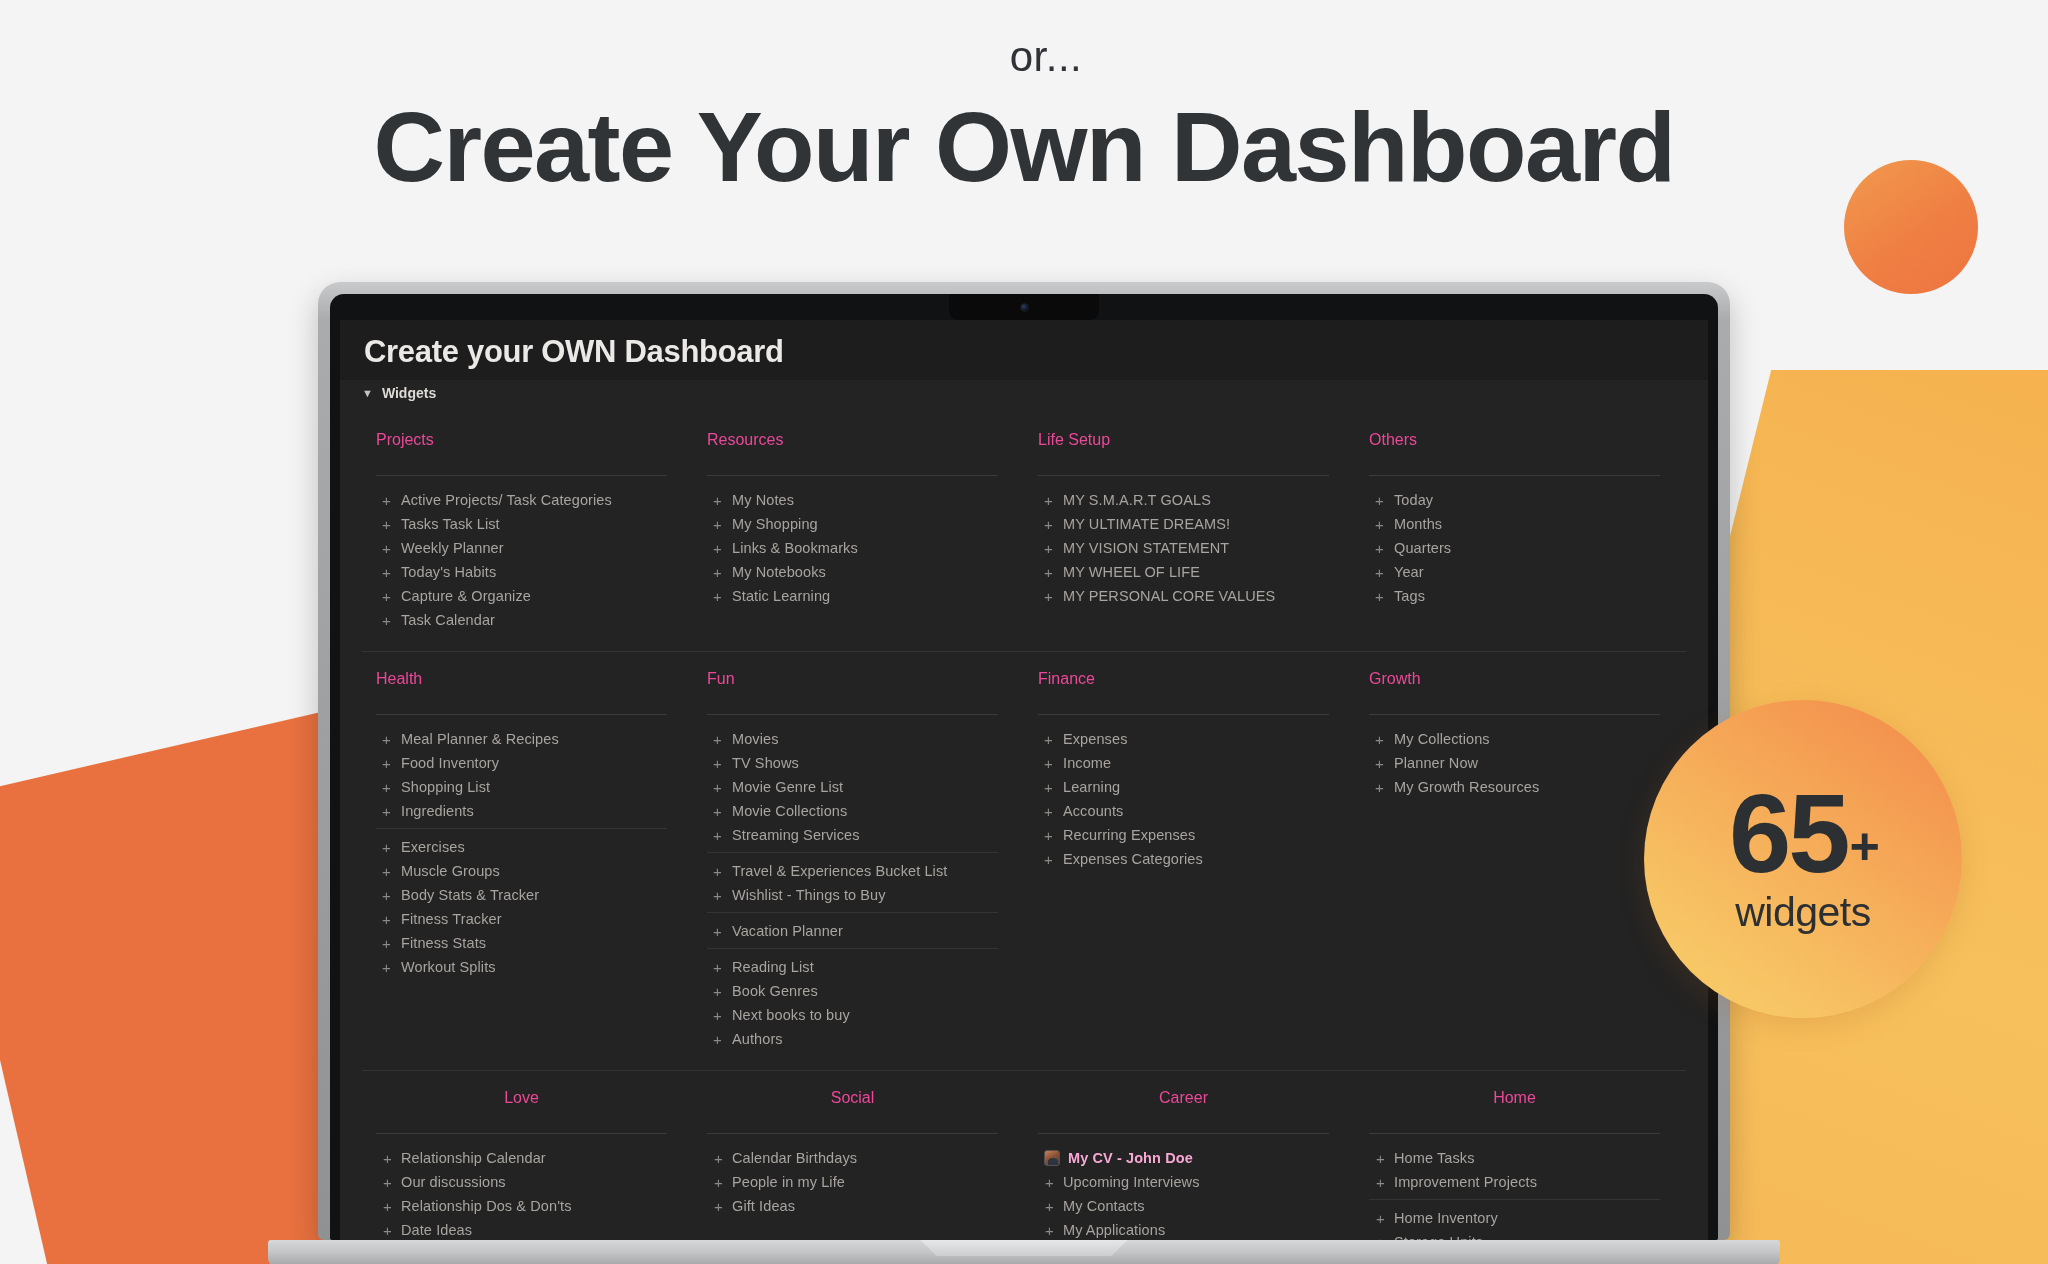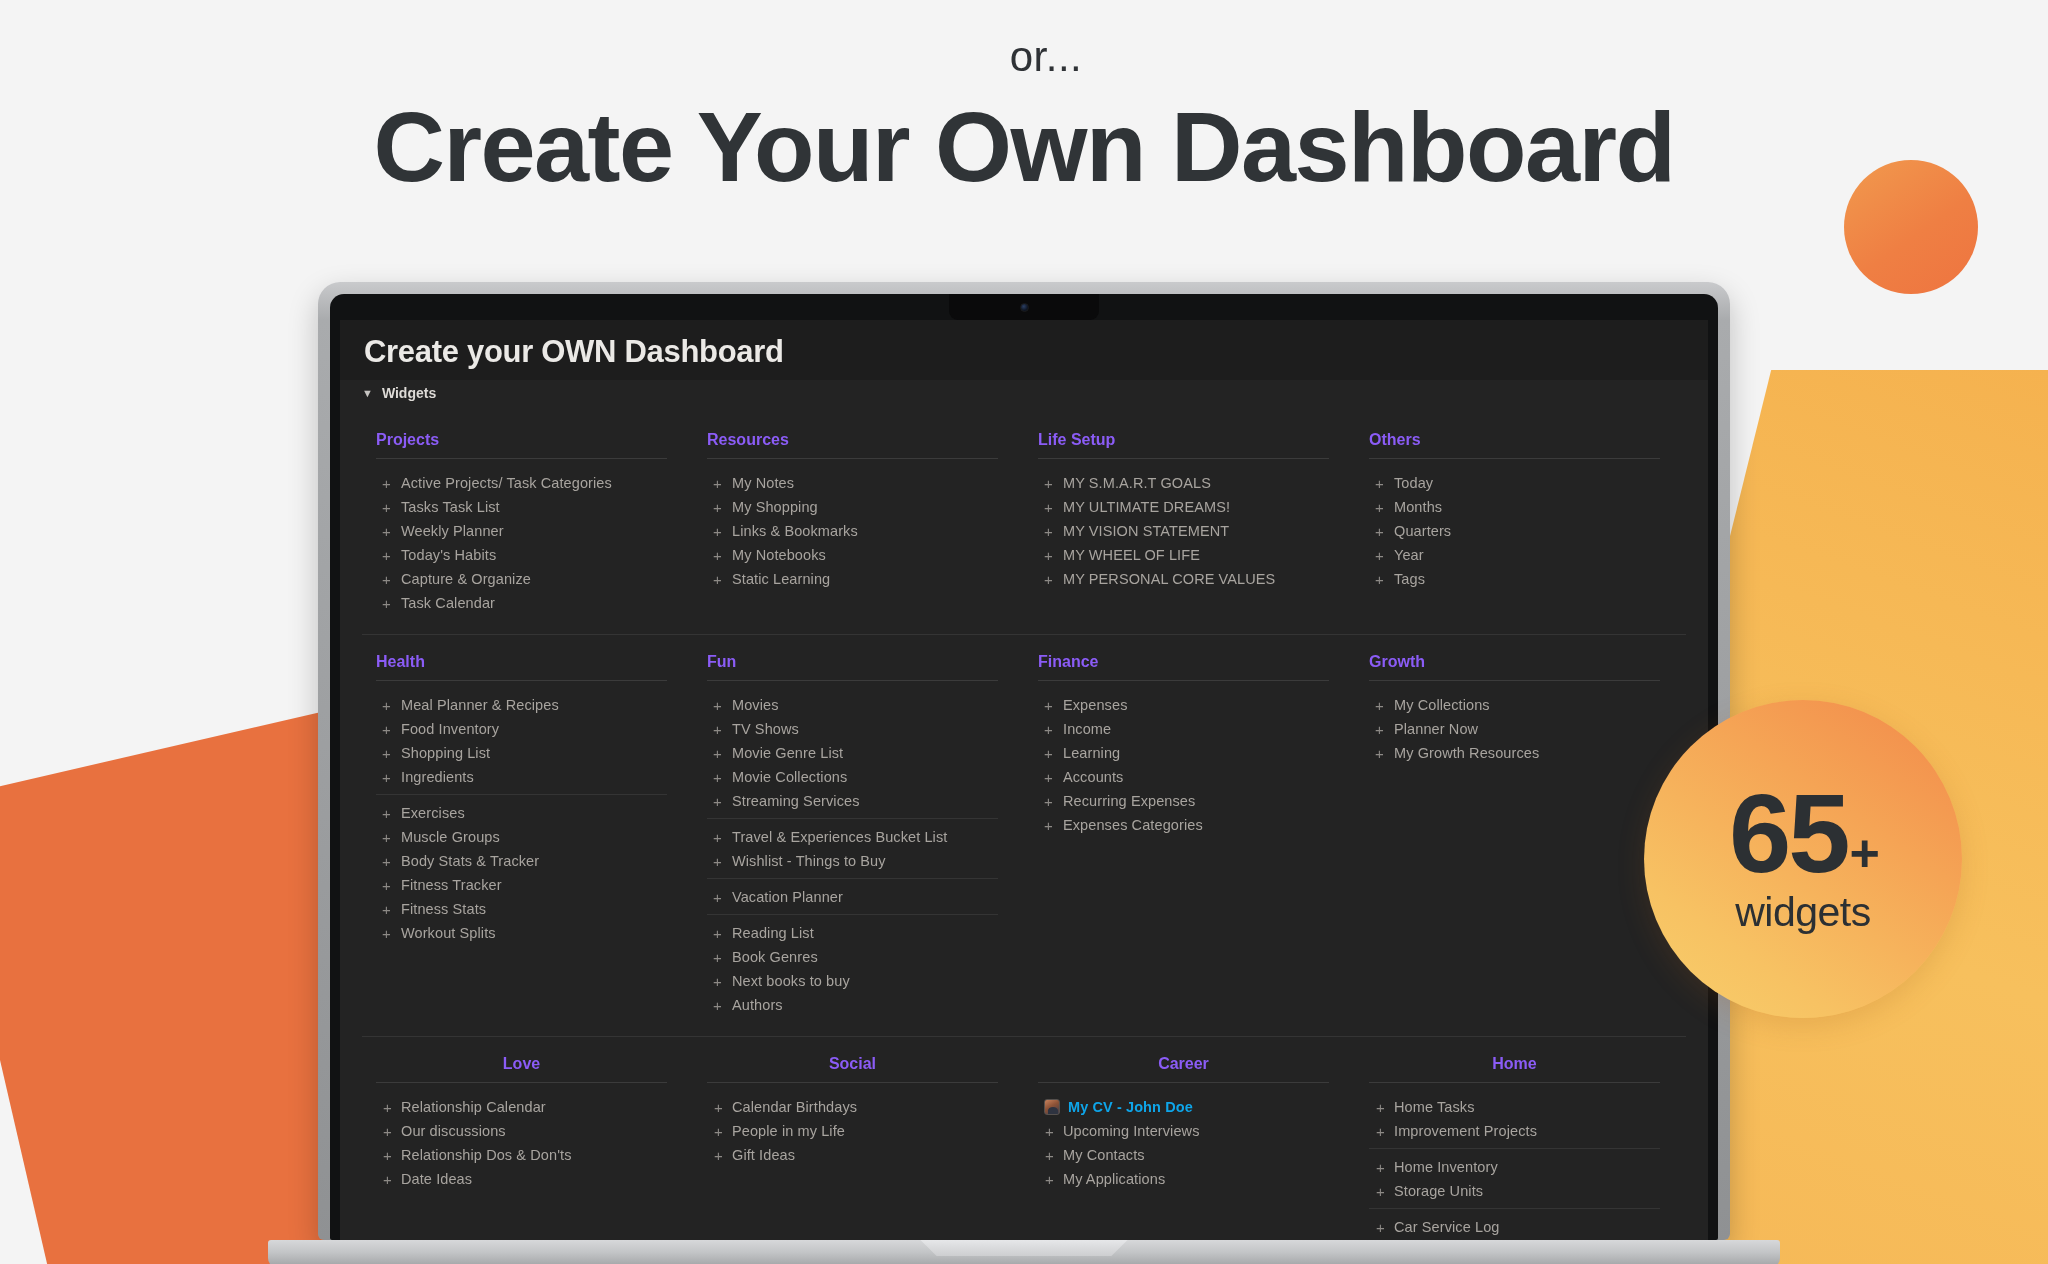--- a/index.html
+++ b/index.html
@@ -183,23 +183,23 @@
   .band:last-child { border-bottom: none; text-align: center; }
 
   .col {
     flex: 1 1 0;
     padding: 0 26px 0 14px;
     min-width: 0;
   }
 
   .col-title {
     font-size: 16px;
-    font-weight: 700;
-    color: #8b5cf6;
-    padding-bottom: 9px;
+    font-weight: 400;
+    color: #ec4899;
+    padding-bottom: 26px;
     border-bottom: 1px solid #3b3b3b;
     margin-bottom: 6px;
   }
 
   .group {
     padding: 6px 0 5px 0;
     border-bottom: 1px solid #343434;
   }
 
   .group.last, .group:last-child { border-bottom: none; }
@@ -235,21 +235,21 @@
   }
   .avatar-chip::after {
     content: "";
     position: absolute;
     left: 3px; bottom: 0;
     width: 10px; height: 7px;
     border-radius: 50% 50% 0 0;
     background: #2e3340;
   }
 
-  .w-item.strong { color: #0ea5e9; font-weight: 700; }
+  .w-item.strong { color: #f9a8d4; font-weight: 700; }
 
   
   .base {
     position: relative;
     margin: 0 auto;
     width: 1512px;
     margin-left: -50px;
     height: 28px;
     background: linear-gradient(180deg, #d7d8da 0%, #c2c4c6 45%, #9fa1a3 100%);
     border-radius: 3px 3px 10px 10px;
@@ -284,21 +284,21 @@
     box-shadow: 0 8px 28px rgba(160,90,30,0.18);
   }
 
   .badge-number {
     font-size: 112px;
     font-weight: 700;
     color: #2c3033;
     line-height: 0.92;
     letter-spacing: -3px;
     display: flex;
-    align-items: center;
+    align-items: flex-start;
   }
 
   .badge-plus {
     font-size: 52px;
     font-weight: 700;
     line-height: 1;
     margin-top: 38px;
     margin-left: 2px;
   }
 

